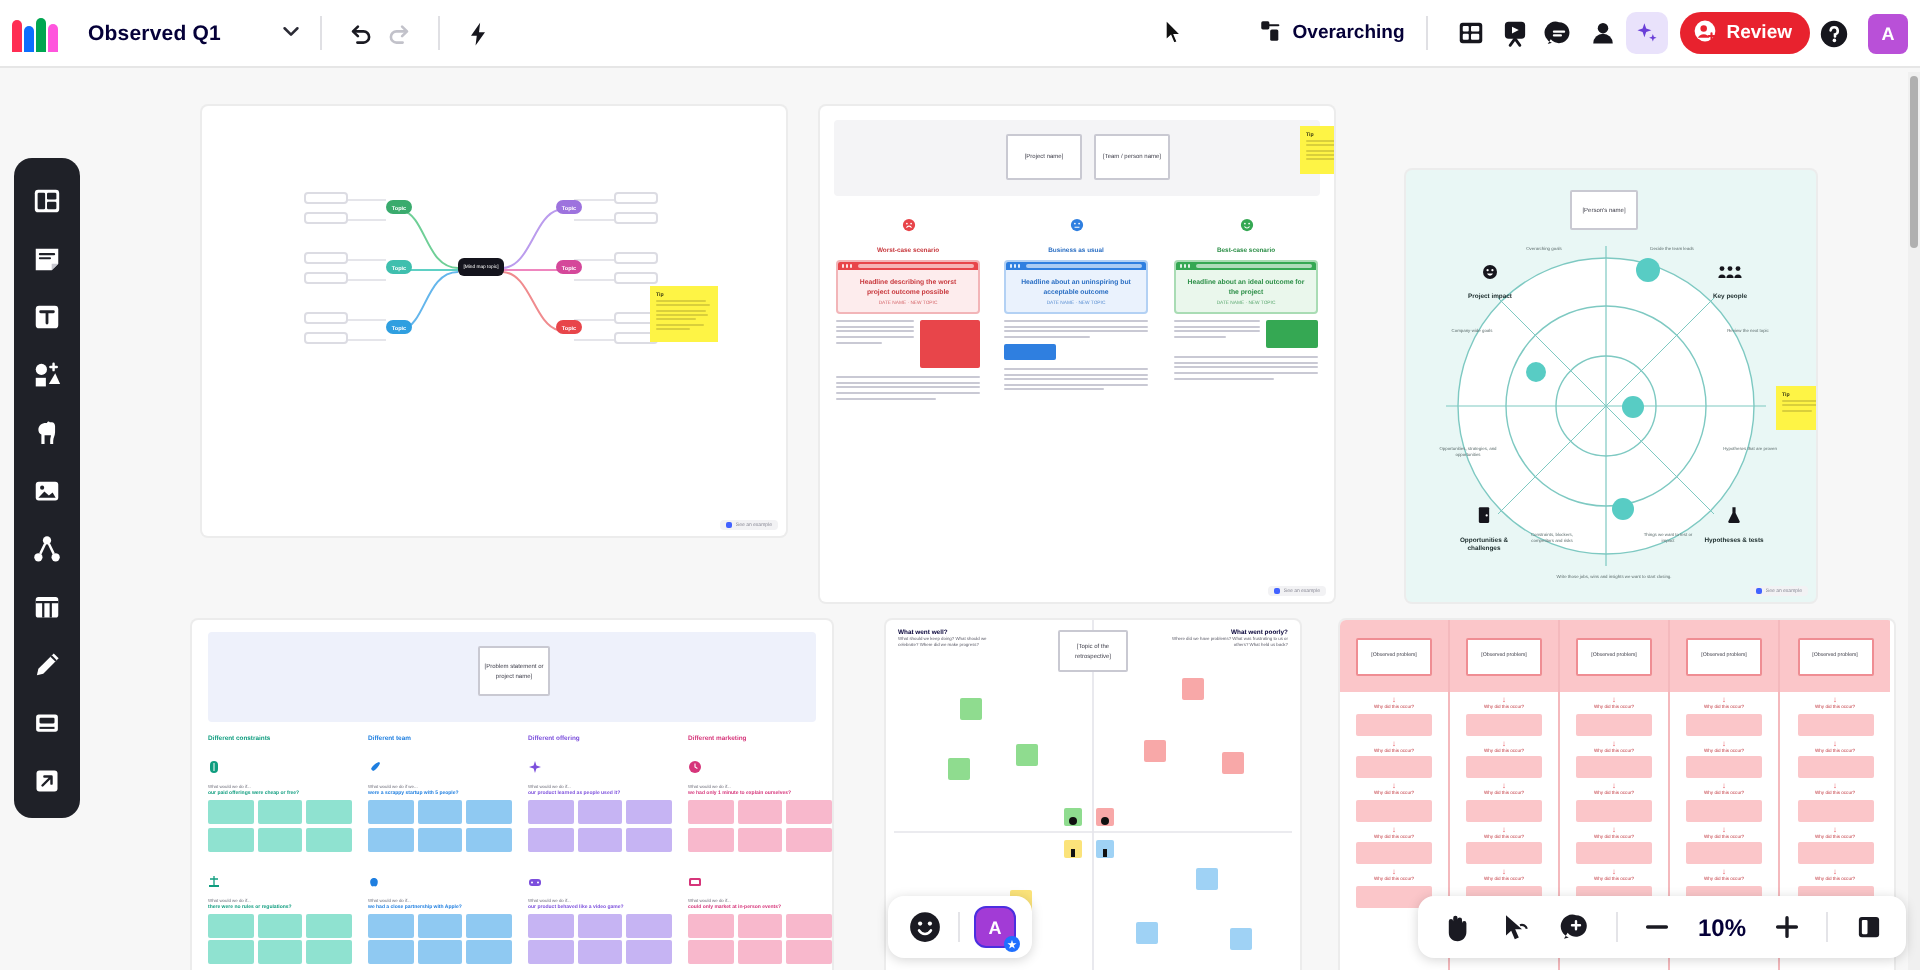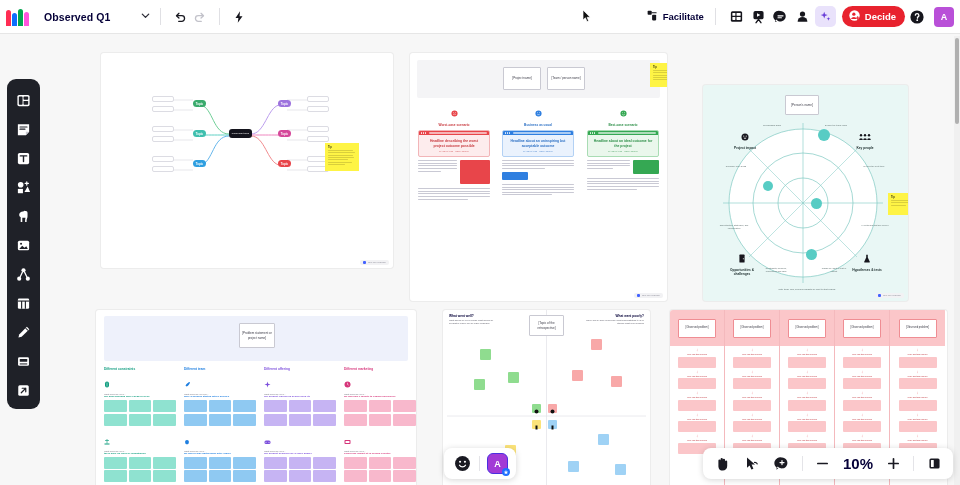--- a/index.html
+++ b/index.html
@@ -129,21 +129,21 @@
   .bl .vsep{width:1px;height:15px;background:#e4e4e8;}
   .av2{ width:21px;height:21px;border-radius:6px;background:#a23bd6;color:#fff;
         display:flex;align-items:center;justify-content:center;font-size:9px;font-weight:bold;
         border:1.5px solid #4b2fe0; position:relative; cursor:pointer;}
   .av2 b{ position:absolute;right:-3px;bottom:-3px;width:8px;height:8px;border-radius:50%;
           background:#1f6fff;color:#fff;font-size:5px;display:flex;align-items:center;justify-content:center;}
   .br{
     position:absolute;right:7px;bottom:6px;height:31px;background:#fff;border-radius:8px;
     box-shadow:0 1px 6px rgba(0,0,0,.17); display:flex;align-items:center;padding:0 9px;gap:10px;z-index:70;
   }
-  .br .zoom{font-size:15px;font-weight:bold;min-width:24px;text-align:center;cursor:pointer;}
+  .br .zoom{font-size:12px;font-weight:bold;min-width:24px;text-align:center;cursor:pointer;}
   .br .vsep{width:1px;height:15px;background:#e4e4e8;}
 
   
   .vscroll{position:absolute;right:0;top:36px;width:6px;height:449px;background:#f0f0f0;z-index:58;}
   .vscroll i{position:absolute;top:2px;left:1px;width:4px;height:86px;background:#b0b0b0;border-radius:3px;display:block;}
   .hscroll{position:absolute;left:0;bottom:0;height:4px;width:953px;background:transparent;z-index:58;}
 
   .cursor{position:absolute;left:582px;top:9px;width:10px;height:14px;z-index:90;}
 </style>
 </head>
@@ -186,21 +186,21 @@
 
     <div class="right">
       <div class="facil">
         <span>
           <svg width="13" height="13" viewBox="0 0 16 16">
               <rect x="2" y="2" width="5" height="5" rx="1" fill="#16161d"></rect>
               <rect x="7.5" y="7" width="5" height="7" rx="1" fill="#16161d"></rect>
               <path d="M7 4.5 H12.5" stroke="#16161d" stroke-width="1.3" stroke-linecap="round"></path>
             </svg>
         </span>
-        <span>Facilitate</span>
+        <span>Overarching</span>
       </div>
       <div class="sep"></div>
       <div class="ic">
         <svg width="15" height="15" viewBox="0 0 16 16">
             <rect x="2" y="2.5" width="12" height="11" rx="1.6" fill="#16161d"></rect>
             <rect x="3.6" y="4.2" width="3.2" height="3" rx=".6" fill="#fff"></rect>
             <rect x="8" y="4.2" width="4.4" height="3" rx=".6" fill="#fff"></rect>
             <rect x="3.6" y="8.4" width="3.2" height="3.2" rx=".6" fill="#fff"></rect>
             <rect x="8" y="8.4" width="4.4" height="3.2" rx=".6" fill="#fff"></rect>
           </svg>
@@ -232,21 +232,21 @@
       </div>
       <div class="share">
         <span>
           <svg width="13" height="13" viewBox="0 0 16 16">
               <circle cx="8" cy="8" r="6.4" fill="#fff"></circle>
               <circle cx="7.2" cy="6.4" r="2" fill="#e8222e"></circle>
               <path d="M3.6 12.2 a4 4 0 0 1 7.2 0z" fill="#e8222e"></path>
               <path d="M12 9.4 v3.4 M10.3 11.1 H13.7" stroke="#e8222e" stroke-width="1.3" stroke-linecap="round"></path>
             </svg>
         </span>
-        <span>Decide</span>
+        <span>Review</span>
       </div>
       <div class="ic">
         <svg width="16" height="16" viewBox="0 0 16 16">
             <circle cx="8" cy="8" r="6.6" fill="#16161d"></circle>
             <path d="M6.3 6.2 a1.8 1.8 0 1 1 2.2 2 v1" stroke="#fff" stroke-width="1.3" fill="none" stroke-linecap="round"></path>
             <circle cx="8.2" cy="11.2" r=".9" fill="#fff"></circle>
           </svg>
       </div>
       <div class="avatar">A</div>
     </div>

